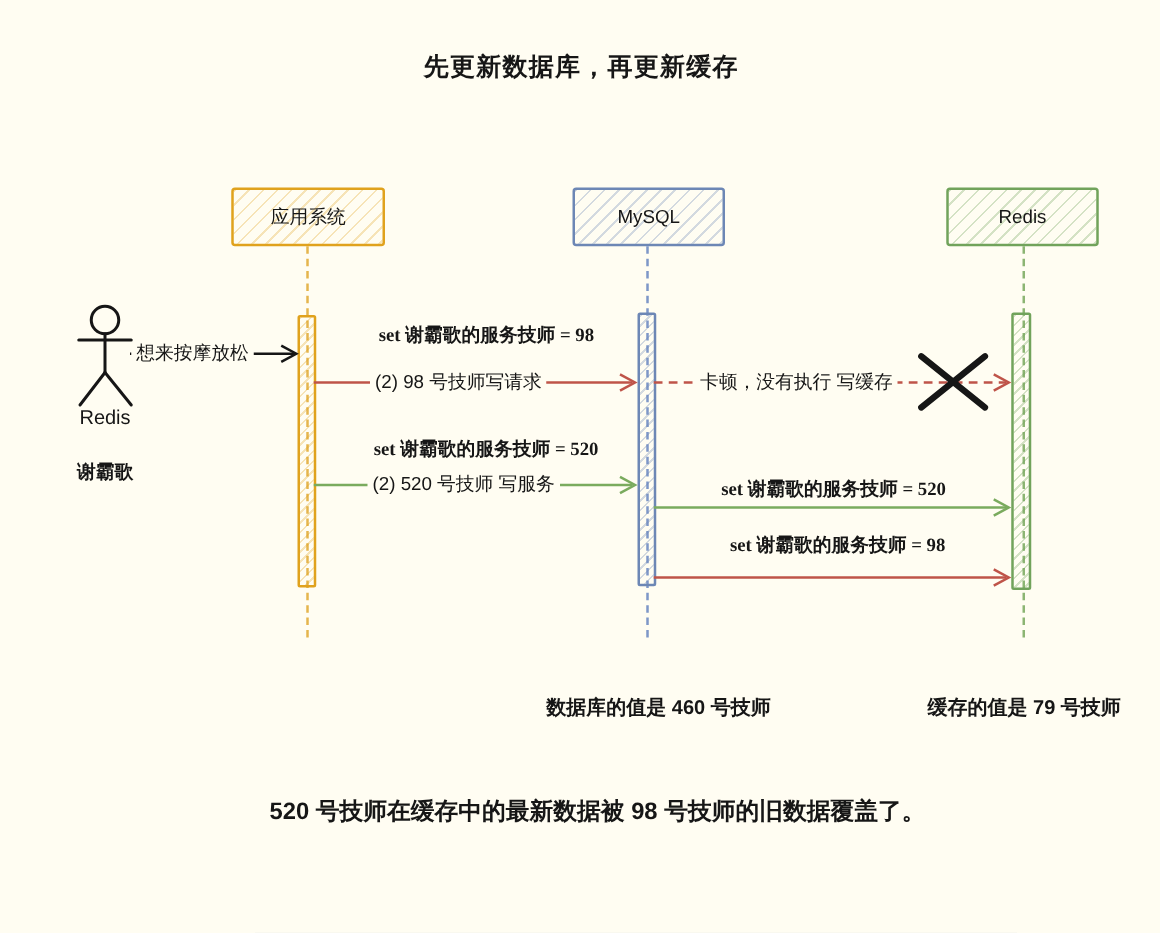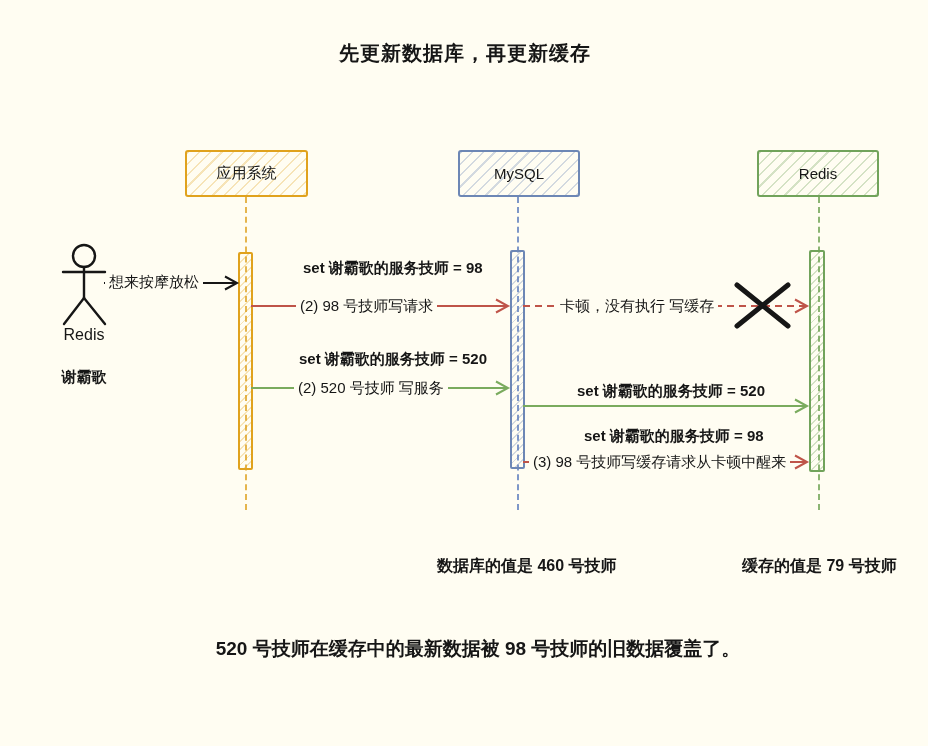--- a/index.html
+++ b/index.html
@@ -33,21 +33,21 @@
   .actbar{position:absolute;border:2px solid;border-radius:2px;}
   .actbar.app{left:238px;top:252px;width:11px;height:214px;border-color:var(--app);
         background:repeating-linear-gradient(135deg,var(--app-hatch) 0 1.4px,transparent 1.4px 5.5px);}
   .actbar.mysql{left:510px;top:250px;width:11px;height:215px;border-color:var(--mysql);
         background:repeating-linear-gradient(135deg,var(--mysql-hatch) 0 1.4px,transparent 1.4px 5.5px);}
   .actbar.redis{left:809px;top:250px;width:12px;height:218px;border-color:var(--redis);
         background:repeating-linear-gradient(135deg,var(--redis-hatch) 0 1.4px,transparent 1.4px 5.5px);}
   svg.overlay{position:absolute;left:0;top:0;z-index:3;}
   
   .msg{position:absolute;font-size:15px;white-space:nowrap;z-index:4;}
-  .msg.bold{font-weight:bold;}
+  .msg.bold{font-weight:bold;font-family:Liberation Serif, serif;}
   .knock{background:var(--bg);padding:0 4px;line-height:19px;}
   .m1set{left:303px;top:259px;}
   .m1lbl{left:296px;top:296px;}
   .m1fail{left:556px;top:296px;}
   .m2set{left:299px;top:350px;}
   .m2lbl{left:294px;top:378px;}
   .m3set{left:577px;top:382px;}
   .m4set{left:584px;top:427px;}
   .m4lbl{left:529px;top:452px;}
   .areq{left:105px;top:274px;font-family:Liberation Mono, monospace;}
@@ -131,20 +131,19 @@
   <div class="abs actor-name">谢霸歌</div>
   <div class="msg knock areq">想来按摩放松</div>
 
   <div class="msg bold m1set">set 谢霸歌的服务技师 = 98</div>
   <div class="msg knock m1lbl">(2) 98 号技师写请求</div>
   <div class="msg knock m1fail">卡顿，没有执行 写缓存</div>
   <div class="msg bold m2set">set 谢霸歌的服务技师 = 520</div>
   <div class="msg knock m2lbl">(2) 520 号技师 写服务</div>
   <div class="msg bold m3set">set 谢霸歌的服务技师 = 520</div>
   <div class="msg bold m4set">set 谢霸歌的服务技师 = 98</div>
-  <div class="msg knock m4lbl">(3) 98 号技师写缓存请求从卡顿中醒来</div>
 
   <div class="abs dbval">数据库的值是 460 号技师</div>
   <div class="abs cacheval">缓存的值是 79 号技师</div>
 
   <div class="abs conclusion">520 号技师在缓存中的最新数据被 98 号技师的旧数据覆盖了。</div>
 
 </div>
 
 </body></html>

